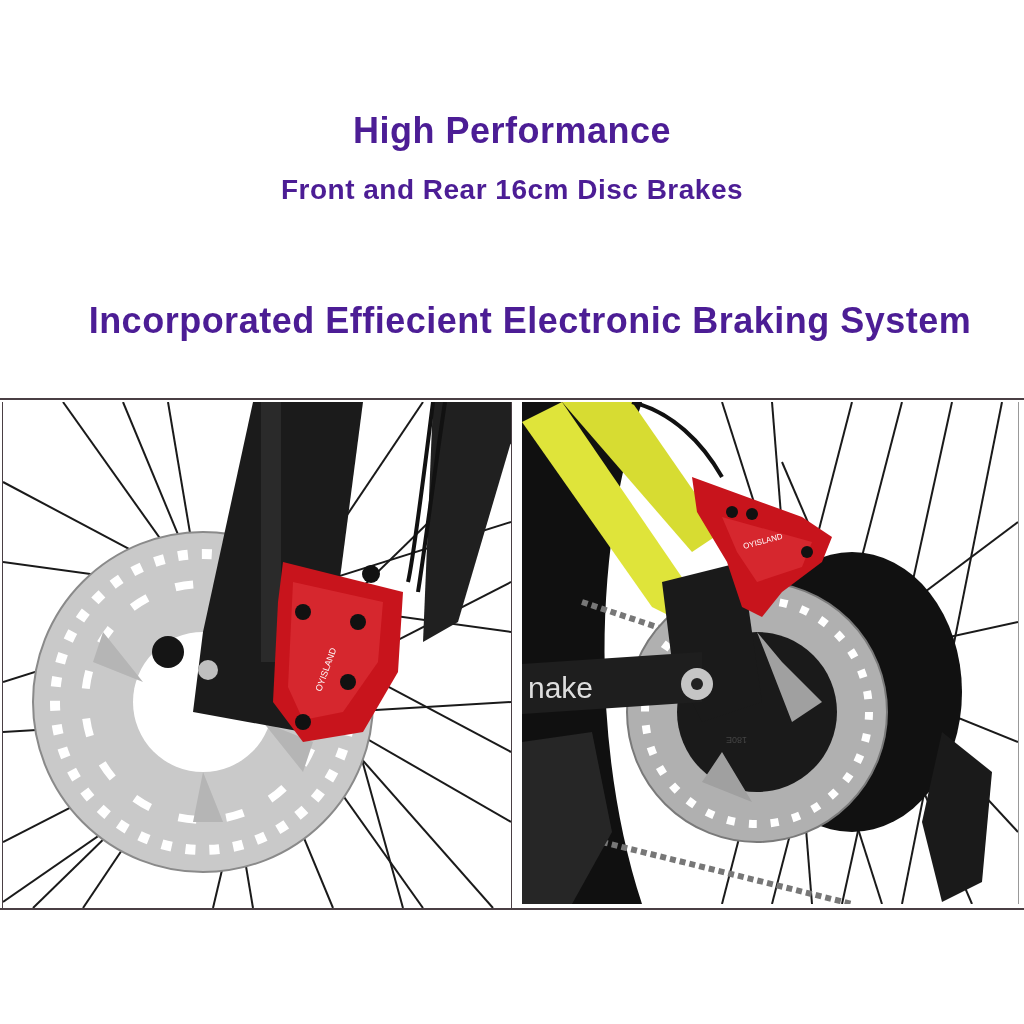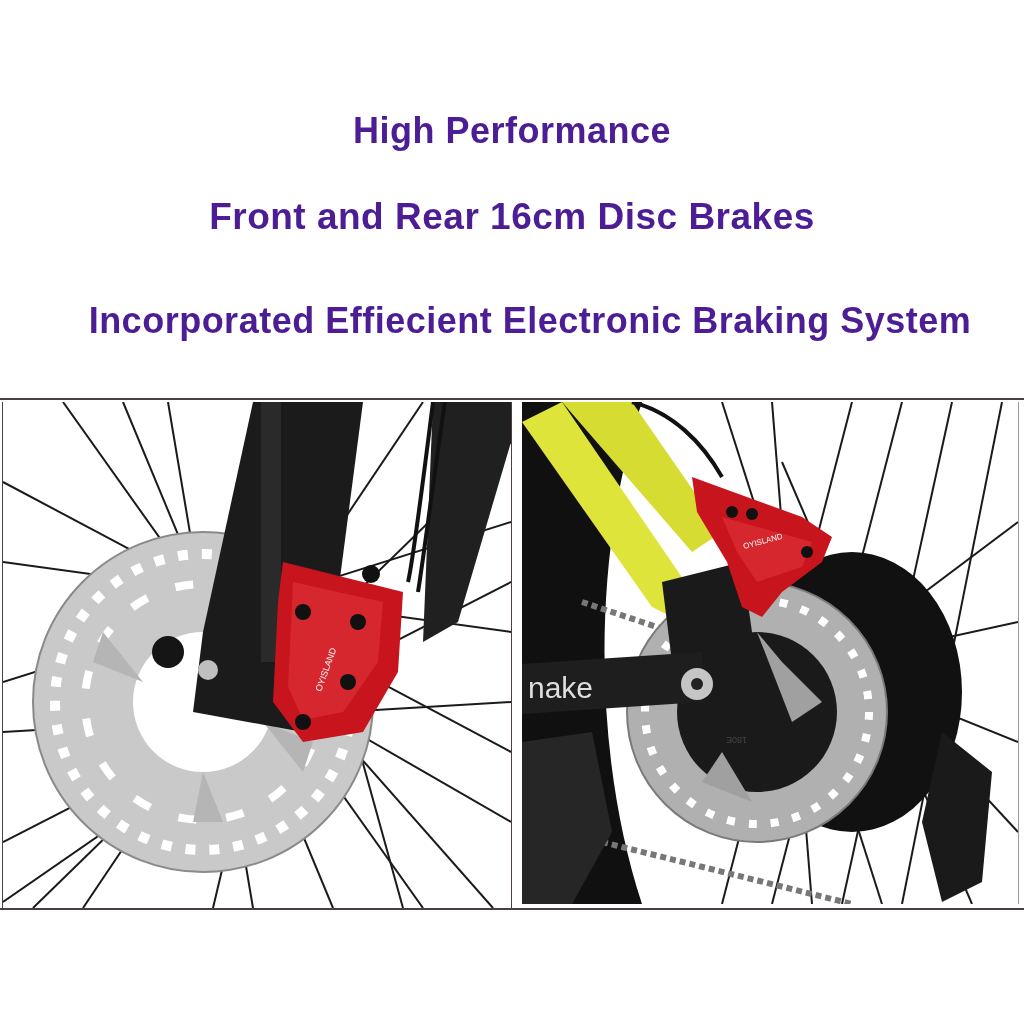--- a/index.html
+++ b/index.html
@@ -1,19 +1,19 @@
 <!DOCTYPE html>
 <html><head>
 <meta charset="utf-8">
 <style>
   html, body { margin:0; padding:0; background:#ffffff; }
   body { width:1024px; height:1024px; position:relative; overflow:hidden; font-family:"Liberation Sans", sans-serif; }
   .headline { position:absolute; left:0; width:1024px; text-align:center; color:#4c1d95; font-family:"Liberation Sans Narrow","Liberation Sans", sans-serif; font-weight:bold; letter-spacing:0.5px; transform-origin:center; }
   .h1 { top:110px; font-size:36px; }
-  .h2 { top:196px; font-size:37px; }
+  .h2 { top:174px; font-size:28px; }
   .h3 { top:300px; font-size:36px; left:40px; width:980px; }
   .frame { position:absolute; top:398px; left:0; width:1024px; height:512px; border-top:2px solid #4a3f44; border-bottom:2px solid #4a3f44; box-sizing:border-box; }
   .panel { position:absolute; overflow:hidden; background:#ffffff; }
   .p-left { left:2px; top:402px; width:508px; height:506px; border-left:1px solid #4a3f44; border-right:1px solid #4a3f44; }
   .p-right { left:522px; top:402px; width:496px; height:502px; border-right:1px solid #999; }
   .panel svg { width:100%; height:100%; display:block; }
 </style>
 </head>
 <body>
 

